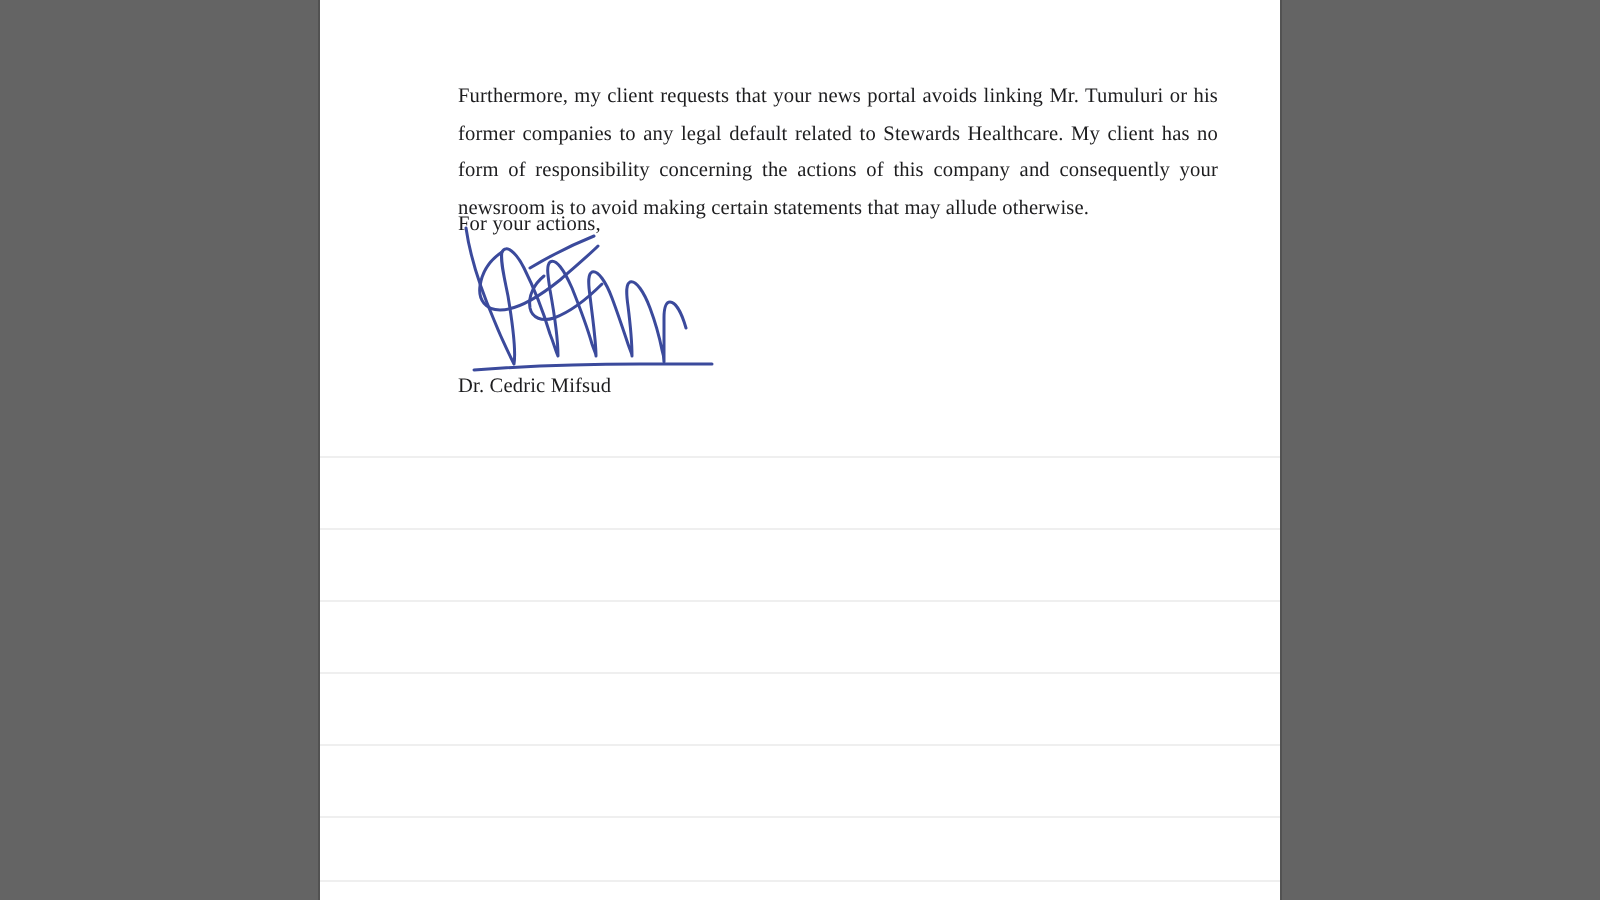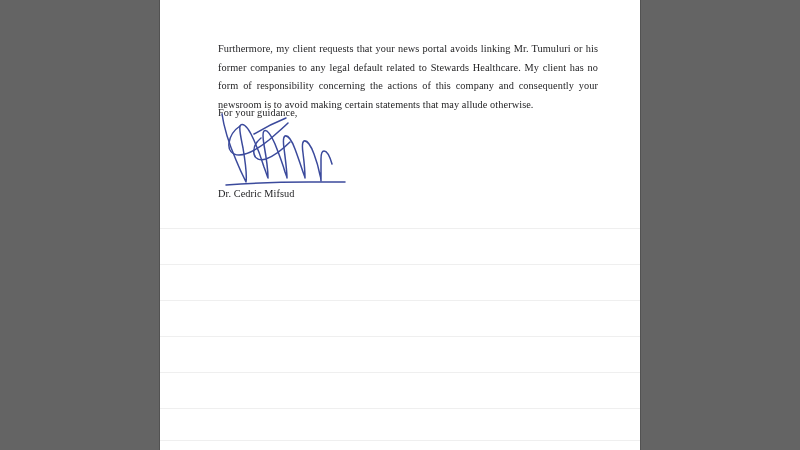--- a/index.html
+++ b/index.html
@@ -23,21 +23,21 @@
     position: absolute;
     left: 160px;
     top: 0;
     width: 480px;
     height: 450px;
     background: #ffffff;
     box-shadow: 0 0 0 1px rgba(0,0,0,0.18);
   }
   .page-body {
     position: absolute;
-    left: 2px;
+    left: 13px;
     top: 0;
     width: 480px;
     height: 438px;
   }
   .paragraph {
     position: absolute;
     left: 56px;
     top: 30px;
     width: 380px;
     font-size: 10.3px;
@@ -105,21 +105,21 @@
       <div class="rule" style="top:336px"></div>
       <div class="rule" style="top:372px"></div>
       <div class="rule" style="top:408px"></div>
       <div class="rule" style="top:440px"></div>
     </div>
 
     <div class="page-body">
 
       <p class="paragraph">Furthermore, my client requests that your news portal avoids linking Mr. Tumuluri or his former companies to any legal default related to Stewards Healthcare. My client has no form of responsibility concerning the actions of this company and consequently your newsroom is to avoid making certain statements that may allude otherwise.</p>
 
-      <div class="closing">For your guidance,</div>
+      <div class="closing">For your actions,</div>
 
       <div class="signature-wrap">
         <svg width="180" height="78" viewBox="0 0 180 78" fill="none">
           <g stroke="#3b4a9c" stroke-width="1.5" fill="none" stroke-linecap="round" stroke-linejoin="round">
             <path d="M8 2 C10 16 16 34 22 48 C26 58 30 66 32 70 C33 64 31 48 29 36 C27 26 25 18 26 14 C28 10 33 14 37 22 C42 32 47 45 50 55 C52 60 53 64 54 66 C54 58 52 44 50 33 C49 26 48 21 50 19 C53 17 57 23 61 32 C65 42 69 53 71 60 C72 63 73 65 73 66 C73 58 71 45 70 36 C69 29 69 25 71 24 C74 23 78 29 81 37 C84 45 87 54 89 60 C90 63 91 65 91 66 C91 60 90 49 89 41 C88 34 88 30 90 29 C93 28 97 34 100 42 C103 50 105 58 106 63 C107 66 107 68 107 69 C107 63 107 54 107 47 C107 42 108 39 110 39 C113 39 116 45 118 52"></path>
             <path d="M26 14 C20 18 16 24 15 31 C14 38 18 43 25 43 C34 43 45 36 55 28 C63 21 70 15 74 11"></path>
             <path d="M47 26 C42 30 39 36 40 42 C41 47 46 49 52 47 C60 44 69 37 76 30"></path>
             <path d="M12 73 C38 71 68 70 95 70 C112 70 124 70 131 70"></path>
             <path d="M72 6 C62 10 50 16 40 22"></path>
           </g>

